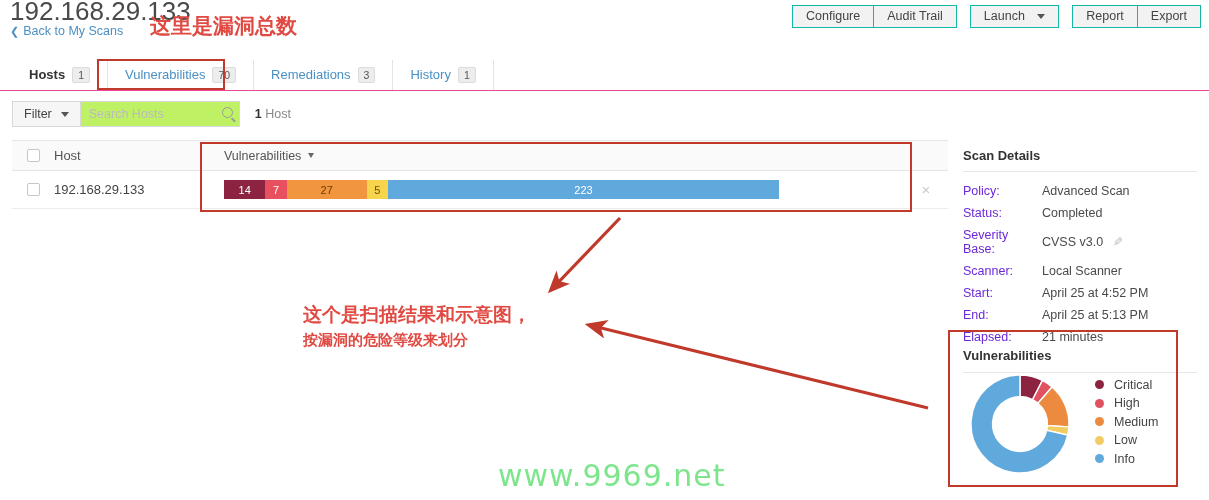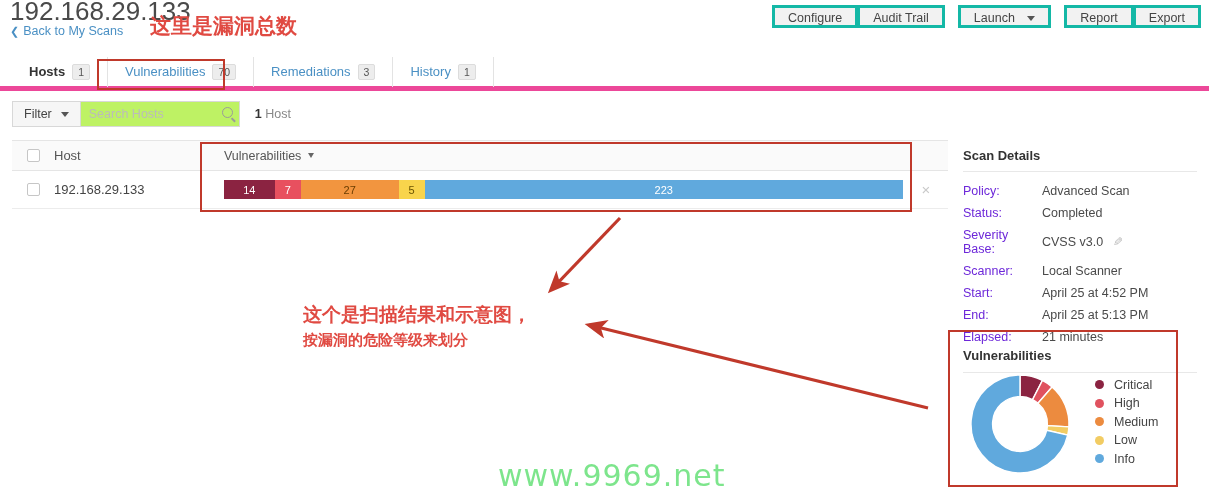--- a/index.html
+++ b/index.html
@@ -26,38 +26,38 @@
     display:flex; align-items:center; gap:4px;
   }
   .back-chev { font-size:11px; line-height:1; }
 
   .header-btns {
     position:absolute; right:8px; top:5px;
     display:flex; align-items:center; gap:0px;
   }
   .btn {
     height:23px; padding:0 13px;
-    background:#f2f2f2; border:3px solid #14b8a6;
+    background:#f2f2f2; border:1px solid #14b8a6;
     font-size:12.5px; color:#444; line-height:21px;
     cursor:pointer; white-space:nowrap;
   }
   .btn-group { display:flex; }
   .btn-group .btn + .btn { margin-left:-1px; }
   .gap { width:13px; }
   .btn .caret {
     display:inline-block; margin-left:9px;
     border-left:4px solid transparent; border-right:4px solid transparent;
     border-top:5px solid #555; vertical-align:middle;
   }
 
   
   .tabbar {
     position:absolute; left:0; top:57px; width:1209px; height:34px;
-    border-bottom:5px solid #ec4899;
-    display:flex; align-items:flex-start;
+    border-bottom:1px solid #ec4899;
+    display:flex; align-items:flex-end;
     padding-left:12px;
   }
   .tab {
     display:flex; align-items:center; gap:7px;
     padding:6px 17px 7px 17px;
     font-size:13px; color:#4a90c4;
     border-right:1px solid #e3e3e3;
     cursor:pointer; position:relative; height:30px;
   }
   .tab.active { color:#333; font-weight:bold; }
@@ -122,21 +122,21 @@
   .thead .host-cell { color:#555; }
   .vuln-cell { flex:1; display:flex; align-items:center; }
   .vuln-head { font-size:12.5px; color:#555; display:flex; align-items:center; gap:7px; }
   .vuln-head .caret {
     border-left:3.5px solid transparent; border-right:3.5px solid transparent;
     border-top:5px solid #666;
   }
   .x-cell { width:44px; text-align:center; color:#c9c9c9; font-size:15px; cursor:pointer; }
 
   
-  .sevbar { display:flex; height:19px; width:679px; margin-left:5px; }
+  .sevbar { display:flex; height:19px; width:555px; margin-left:5px; }
   .seg {
     display:flex; align-items:center; justify-content:center;
     font-size:11px; color:#fff; font-weight:normal;
   }
   .seg.low { color:#6b5400; }
   .seg.medium { color:#6b3d00; }
 
   
   .rpanel { position:absolute; left:963px; top:148px; width:234px; }
   .rtitle { font-size:13px; font-weight:bold; color:#333; }

